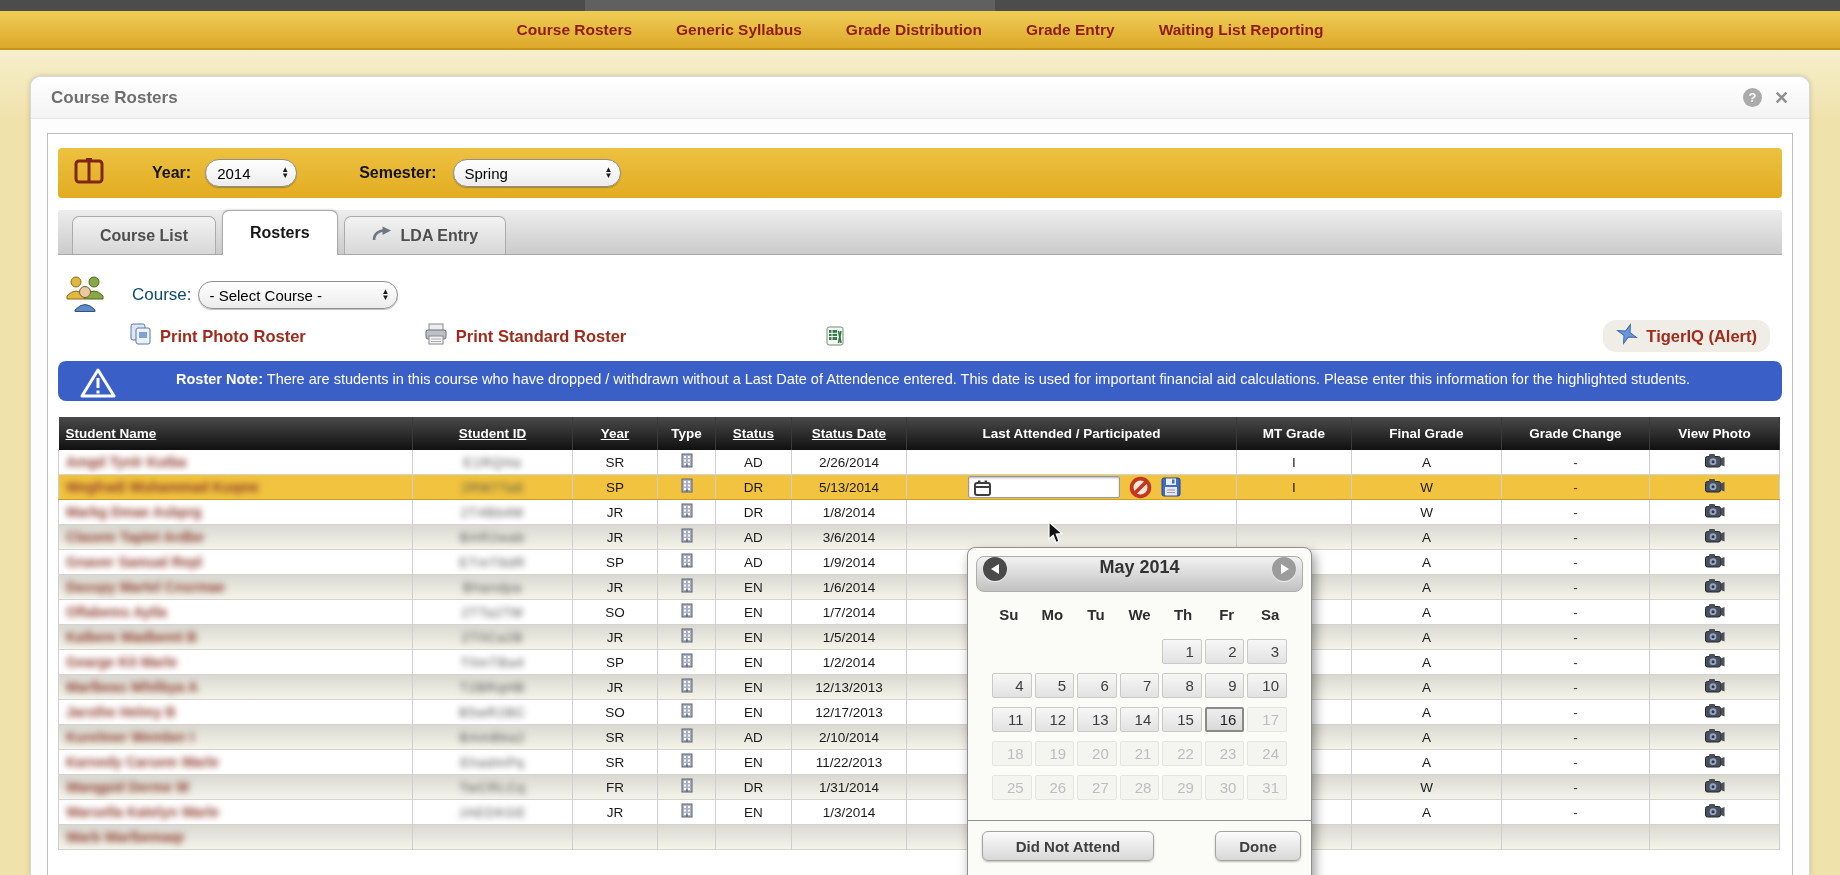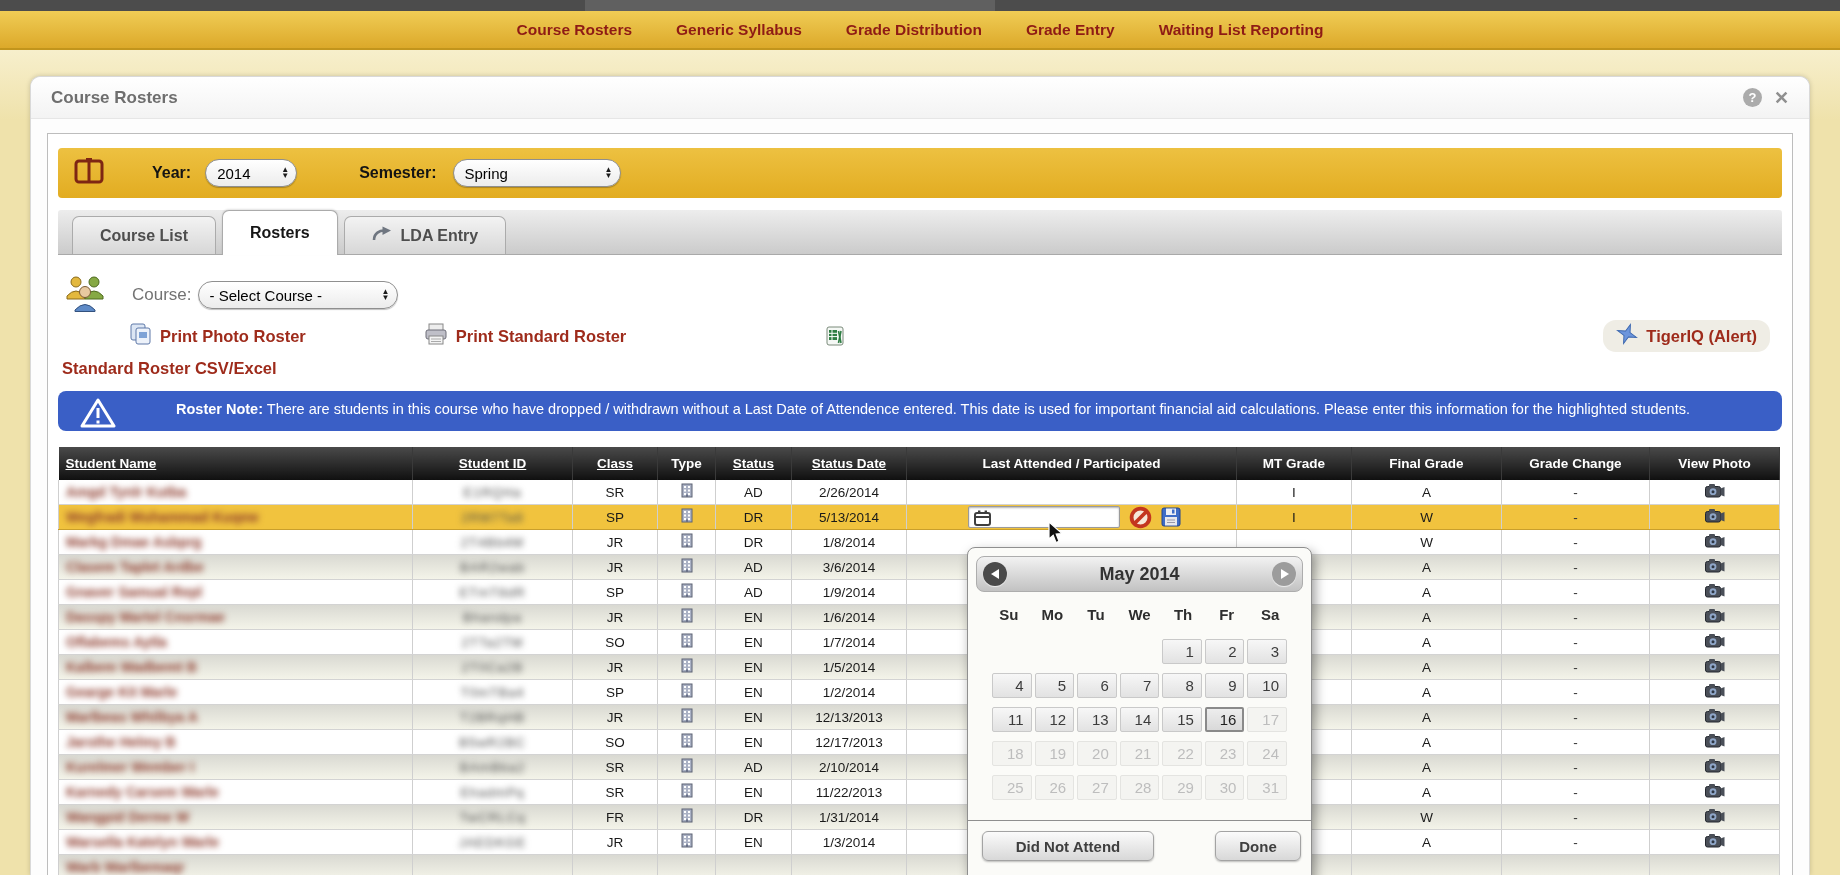--- a/index.html
+++ b/index.html
@@ -44,21 +44,21 @@
   .tabbar { margin-top:12px; height:45px; background:linear-gradient(#EDEDED,#CBCBCB); border-radius:3px 3px 0 0;
             border-bottom:1px solid #A9A9A9; display:flex; align-items:flex-end; padding-left:14px; gap:6px; }
   .tab { height:38px; display:flex; align-items:center; gap:9px; padding:0 27px;
          background:linear-gradient(#F3F3F3,#D7D7D7); border:1px solid #ABABAB; border-bottom:none;
          border-radius:7px 7px 0 0; font-weight:bold; font-size:16px; color:#4E4E4E; cursor:pointer; }
   .tab.active { background:#FFF; height:45px; color:#161616; position:relative; top:1px; box-shadow:0 -1px 2px rgba(0,0,0,.12); }
 
   
   .course-line { margin-top:20px; height:40px; display:flex; align-items:center; }
   .course-line .people { margin-left:6px; }
-  .course-lbl { margin-left:26px; font-size:17px; color:#737373; }
+  .course-lbl { margin-left:26px; font-size:17px; color:#0c4a6e; }
   .course-title { flex:1; text-align:right; padding-right:16px; font-weight:bold; font-size:17px; color:#0d0d0d; }
 
   
   .links-line { margin-top:6px; height:30px; display:flex; align-items:center; }
   .linkgrp { display:flex; align-items:center; gap:8px; cursor:pointer; }
   .mlink { color:#9E2B1B; font-weight:bold; font-size:16.5px; text-decoration:none; }
   .g1 { margin-left:72px; } .g2 { margin-left:118px; } .g3 { margin-left:200px; }
   .pill { margin-left:auto; margin-right:12px; background:#EFEDE5; border-radius:13px; padding:3px 13px;
           display:flex; align-items:center; gap:8px; cursor:pointer; }
   .csv-line { margin-top:4px; height:26px; display:flex; align-items:center; padding-left:4px; }
@@ -91,21 +91,21 @@
   .date-editor { display:flex; align-items:center; padding-left:61px; }
   .de-input { position:relative; width:152px; height:22px; background:#FFF; border:1px solid #9A9A9A;
               border-radius:2px; box-shadow:inset 0 1px 2px rgba(0,0,0,.3); cursor:text; }
   .de-input .cal { position:absolute; left:5px; top:3px; }
   .de-ic { margin-left:9px; cursor:pointer; display:flex; }
 
   
   .dp { position:absolute; left:967px; top:547px; width:345px; height:360px; background:#FBFBF8;
         border:1px solid #8F8F8F; border-radius:8px; box-shadow:3px 5px 12px rgba(0,0,0,.4); z-index:60; padding-top:6px; }
   .dp-head { margin:2px 8px 0; height:36px; background:linear-gradient(#F2F2F2,#C2C2C2); border:1px solid #ADADAD;
-             border-radius:8px; display:flex; align-items:center; padding:0 6px; }
+             border-radius:8px; display:flex; align-items:flex-start; padding:0 6px; }
   .dp-nav { width:24px; height:24px; border-radius:50%; display:flex; align-items:center; justify-content:center; cursor:pointer; }
   .dp-prev { background:#4A4A4A; box-shadow:0 1px 1px rgba(255,255,255,.7); }
   .dp-next { background:#9C9C9C; box-shadow:0 1px 1px rgba(255,255,255,.7); }
   .dp-title { flex:1; text-align:center; font-weight:bold; font-size:18px; color:#333; }
   .dp-days { display:flex; gap:10px; padding:0 24px; margin-top:14px; }
   .dp-days span { width:41px; text-align:center; font-weight:bold; font-size:15px; color:#2E2E2E; }
   .dp-week { display:flex; gap:3px; padding:0 24px; margin-top:9px; }
   .dp-week.first { margin-top:16px; }
   .dp-cell { width:41px; height:25px; border:1px solid #C9C9C9; border-radius:2px;
              background:linear-gradient(#F7F7F7,#E2E2E2); display:flex; align-items:center; justify-content:flex-end;
@@ -250,23 +250,20 @@
           <div class="pill">
             <span>
               <svg width="22" height="22" viewBox="0 0 24 24">
                   <path d="M12 1 L14.6 9.4 L23 12 L14.6 14.6 L12 23 L9.4 14.6 L1 12 L9.4 9.4 Z" fill="#6C95DC" stroke="#3A66AE" transform="rotate(20 12 12)"></path>
                 </svg>
             </span>
             <span class="mlink">TigerIQ (Alert)</span>
           </div>
         </div>
 
-        <div class="csv-line">
-          <span class="mlink">Standard Roster CSV/Excel</span>
-        </div>
 
         <div class="note">
           <span class="warn">
             <svg width="36" height="30" viewBox="0 0 36 30">
                 <path d="M18 2 L34 28 L2 28 Z" fill="none" stroke="#FFF" stroke-width="3" stroke-linejoin="round"></path>
                 <rect x="16.5" y="10" width="3" height="10" fill="#FFF"></rect>
                 <rect x="16.5" y="22.5" width="3" height="3" fill="#FFF"></rect>
               </svg>
           </span>
           <div class="note-text"><b>Roster Note:</b><span> There are students in this course who have dropped / withdrawn without a Last Date of Attendence entered. This date is used for important financial aid calculations. Please enter this information for the highlighted students.</span></div>
@@ -283,21 +280,21 @@
               <col style="width: 330px;">
               <col style="width: 115px;">
               <col style="width: 150px;">
               <col style="width: 148px;">
               <col style="width: 130px;">
             </colgroup>
           <thead>
               <tr>
                 <th class="u"><span>Student Name</span></th>
                 <th class="u"><span>Student ID</span></th>
-                <th class="u"><span>Class</span></th>
+                <th class="u"><span>Year</span></th>
                 <th class=""><span>Type</span></th>
                 <th class="u"><span>Status</span></th>
                 <th class="u"><span>Status Date</span></th>
                 <th class=""><span>Last Attended / Participated</span></th>
                 <th class=""><span>MT Grade</span></th>
                 <th class=""><span>Final Grade</span></th>
                 <th class=""><span>Grade Change</span></th>
                 <th class=""><span>View Photo</span></th>
               </tr>
             </thead>

